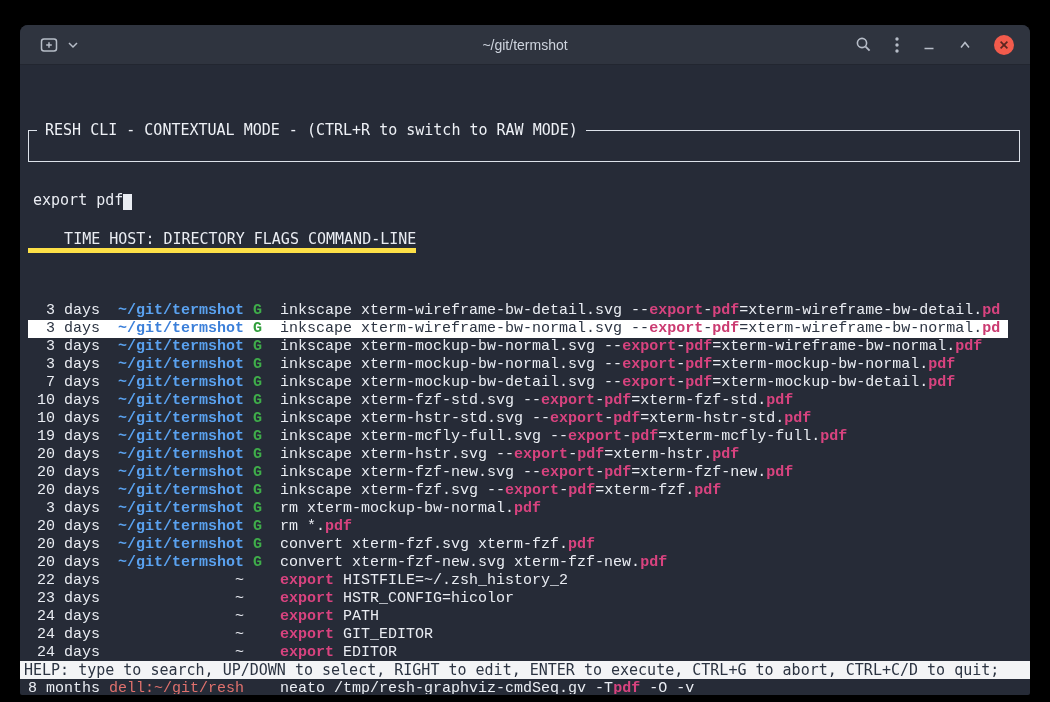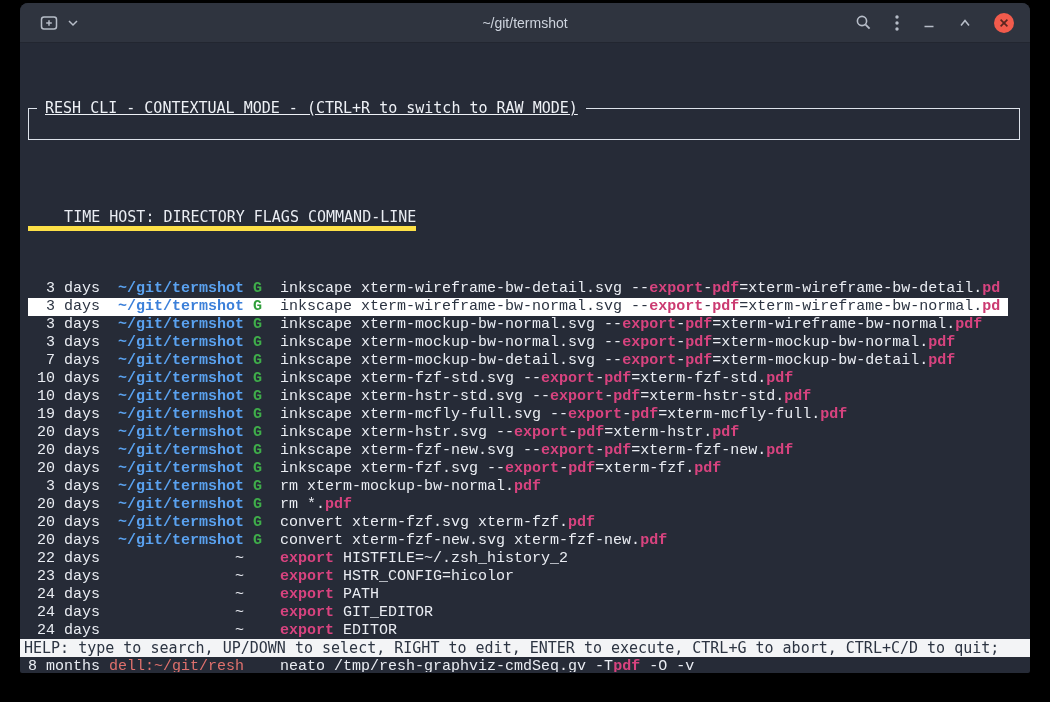--- a/index.html
+++ b/index.html
@@ -3,21 +3,21 @@
 <meta charset="utf-8">
 <style>
   * { box-sizing: border-box; }
   html,body { margin:0; padding:0; }
   body {
     width:1050px; height:702px; background:#000;
     position:relative; overflow:hidden;
     font-family:"DejaVu Sans Mono", monospace;
   }
   .window {
-    position:absolute; left:20px; top:3px; width:1010px; height:670px;
+    position:absolute; left:20px; top:25px; width:1010px; height:670px;
     background:#262b37; border-radius:8px 8px 2px 2px; overflow:hidden;
   }
   
   .titlebar {
     height:40px; background:#2f343f; border-bottom:1px solid #222630;
     display:flex; align-items:center; position:relative;
   }
   .tb-left { display:flex; align-items:center; gap:10px; padding-left:20px; }
   .tb-right { margin-left:auto; display:flex; align-items:center; gap:22px; padding-right:16px; }
   .tb-btn { display:flex; align-items:center; justify-content:center; cursor:default; }
@@ -36,21 +36,21 @@
     font-size:15px; line-height:18px; color:#eaedf3;
     white-space:pre; overflow:hidden;
   }
   
   .search-box {
     position:relative; height:32px; border:1px solid #dde2ea;
     margin-bottom:14px; margin-right:-12px;
   }
   .box-title {
     position:absolute; top:-10px; left:8px; padding:0 8px;
-    background:#262b37; color:#eef1f6;text-decoration:underline;
+    background:#262b37; color:#eef1f6;
   }
   .query-line { padding:6px 0 0 4px; }
   .cursor {
     display:inline-block; width:9px; height:16px; background:#eaedf3;
     vertical-align:text-bottom; margin-bottom:-1px;
   }
   
   .table-header { height:18px; }
   .table-header .header-text {
     display:inline-block; line-height:17px; border-bottom:5px solid #fde047;
@@ -121,20 +121,21 @@
           <line x1="8.4" y1="1.6" x2="1.6" y2="8.4" stroke="#5b2620" stroke-width="1.7"></line>
         </svg>
       </div>
     </div>
   </div>
 
   <div class="screen">
 
     <div class="search-box">
       <span class="box-title">RESH CLI - CONTEXTUAL MODE - (CTRL+R to switch to RAW MODE)</span>
+      <div class="query-line"><span>export pdf</span><span class="cursor"></span></div>
     </div>
 
     <div class="table-header"><span class="header-text">    TIME HOST: DIRECTORY FLAGS COMMAND-LINE</span></div>
 
     <div class="rows"><div class="row"><span class="t-time">  3 days </span><span class="t-dir dir-local"> ~/git/termshot </span><span class="t-flag">G  </span><span class="t-cmd"><span>inkscape xterm-wireframe-bw-detail.svg --</span><span class="match">export</span><span>-</span><span class="match">pdf</span><span>=xterm-wireframe-bw-detail.</span><span class="match">pd</span></span></div><div class="row selected"><span class="t-time">  3 days </span><span class="t-dir dir-local"> ~/git/termshot </span><span class="t-flag">G  </span><span class="t-cmd"><span>inkscape xterm-wireframe-bw-normal.svg --</span><span class="match">export</span><span>-</span><span class="match">pdf</span><span>=xterm-wireframe-bw-normal.</span><span class="match">pd</span></span></div><div class="row"><span class="t-time">  3 days </span><span class="t-dir dir-local"> ~/git/termshot </span><span class="t-flag">G  </span><span class="t-cmd"><span>inkscape xterm-mockup-bw-normal.svg --</span><span class="match">export</span><span>-</span><span class="match">pdf</span><span>=xterm-wireframe-bw-normal.</span><span class="match">pdf</span></span></div><div class="row"><span class="t-time">  3 days </span><span class="t-dir dir-local"> ~/git/termshot </span><span class="t-flag">G  </span><span class="t-cmd"><span>inkscape xterm-mockup-bw-normal.svg --</span><span class="match">export</span><span>-</span><span class="match">pdf</span><span>=xterm-mockup-bw-normal.</span><span class="match">pdf</span></span></div><div class="row"><span class="t-time">  7 days </span><span class="t-dir dir-local"> ~/git/termshot </span><span class="t-flag">G  </span><span class="t-cmd"><span>inkscape xterm-mockup-bw-detail.svg --</span><span class="match">export</span><span>-</span><span class="match">pdf</span><span>=xterm-mockup-bw-detail.</span><span class="match">pdf</span></span></div><div class="row"><span class="t-time"> 10 days </span><span class="t-dir dir-local"> ~/git/termshot </span><span class="t-flag">G  </span><span class="t-cmd"><span>inkscape xterm-fzf-std.svg --</span><span class="match">export</span><span>-</span><span class="match">pdf</span><span>=xterm-fzf-std.</span><span class="match">pdf</span></span></div><div class="row"><span class="t-time"> 10 days </span><span class="t-dir dir-local"> ~/git/termshot </span><span class="t-flag">G  </span><span class="t-cmd"><span>inkscape xterm-hstr-std.svg --</span><span class="match">export</span><span>-</span><span class="match">pdf</span><span>=xterm-hstr-std.</span><span class="match">pdf</span></span></div><div class="row"><span class="t-time"> 19 days </span><span class="t-dir dir-local"> ~/git/termshot </span><span class="t-flag">G  </span><span class="t-cmd"><span>inkscape xterm-mcfly-full.svg --</span><span class="match">export</span><span>-</span><span class="match">pdf</span><span>=xterm-mcfly-full.</span><span class="match">pdf</span></span></div><div class="row"><span class="t-time"> 20 days </span><span class="t-dir dir-local"> ~/git/termshot </span><span class="t-flag">G  </span><span class="t-cmd"><span>inkscape xterm-hstr.svg --</span><span class="match">export</span><span>-</span><span class="match">pdf</span><span>=xterm-hstr.</span><span class="match">pdf</span></span></div><div class="row"><span class="t-time"> 20 days </span><span class="t-dir dir-local"> ~/git/termshot </span><span class="t-flag">G  </span><span class="t-cmd"><span>inkscape xterm-fzf-new.svg --</span><span class="match">export</span><span>-</span><span class="match">pdf</span><span>=xterm-fzf-new.</span><span class="match">pdf</span></span></div><div class="row"><span class="t-time"> 20 days </span><span class="t-dir dir-local"> ~/git/termshot </span><span class="t-flag">G  </span><span class="t-cmd"><span>inkscape xterm-fzf.svg --</span><span class="match">export</span><span>-</span><span class="match">pdf</span><span>=xterm-fzf.</span><span class="match">pdf</span></span></div><div class="row"><span class="t-time">  3 days </span><span class="t-dir dir-local"> ~/git/termshot </span><span class="t-flag">G  </span><span class="t-cmd"><span>rm xterm-mockup-bw-normal.</span><span class="match">pdf</span></span></div><div class="row"><span class="t-time"> 20 days </span><span class="t-dir dir-local"> ~/git/termshot </span><span class="t-flag">G  </span><span class="t-cmd"><span>rm *.</span><span class="match">pdf</span></span></div><div class="row"><span class="t-time"> 20 days </span><span class="t-dir dir-local"> ~/git/termshot </span><span class="t-flag">G  </span><span class="t-cmd"><span>convert xterm-fzf.svg xterm-fzf.</span><span class="match">pdf</span></span></div><div class="row"><span class="t-time"> 20 days </span><span class="t-dir dir-local"> ~/git/termshot </span><span class="t-flag">G  </span><span class="t-cmd"><span>convert xterm-fzf-new.svg xterm-fzf-new.</span><span class="match">pdf</span></span></div><div class="row"><span class="t-time"> 22 days </span><span class="t-dir dir-home">              ~ </span><span class="t-flag">   </span><span class="t-cmd"><span class="match">export</span><span> HISTFILE=~/.zsh_history_2</span></span></div><div class="row"><span class="t-time"> 23 days </span><span class="t-dir dir-home">              ~ </span><span class="t-flag">   </span><span class="t-cmd"><span class="match">export</span><span> HSTR_CONFIG=hicolor</span></span></div><div class="row"><span class="t-time"> 24 days </span><span class="t-dir dir-home">              ~ </span><span class="t-flag">   </span><span class="t-cmd"><span class="match">export</span><span> PATH</span></span></div><div class="row"><span class="t-time"> 24 days </span><span class="t-dir dir-home">              ~ </span><span class="t-flag">   </span><span class="t-cmd"><span class="match">export</span><span> GIT_EDITOR</span></span></div><div class="row"><span class="t-time"> 24 days </span><span class="t-dir dir-home">              ~ </span><span class="t-flag">   </span><span class="t-cmd"><span class="match">export</span><span> EDITOR</span></span></div><div class="row"><span class="t-time">7 months </span><span class="t-dir dir-remote">dell:~/git/resh </span><span class="t-flag">   </span><span class="t-cmd"><span>echo "Add a bunch of useless comments for </span><span class="match">export</span><span>ed symbols to make golinter happ</span></span></div><div class="row"><span class="t-time">8 months </span><span class="t-dir dir-remote">dell:~/git/resh </span><span class="t-flag">   </span><span class="t-cmd"><span>neato /tmp/resh-graphviz-cmdSeq.gv -T</span><span class="match">pdf</span><span> -O -v</span></span></div></div>
 
     
 
     <div class="help-bar">HELP: type to search, UP/DOWN to select, RIGHT to edit, ENTER to execute, CTRL+G to abort, CTRL+C/D to quit;</div>
 

